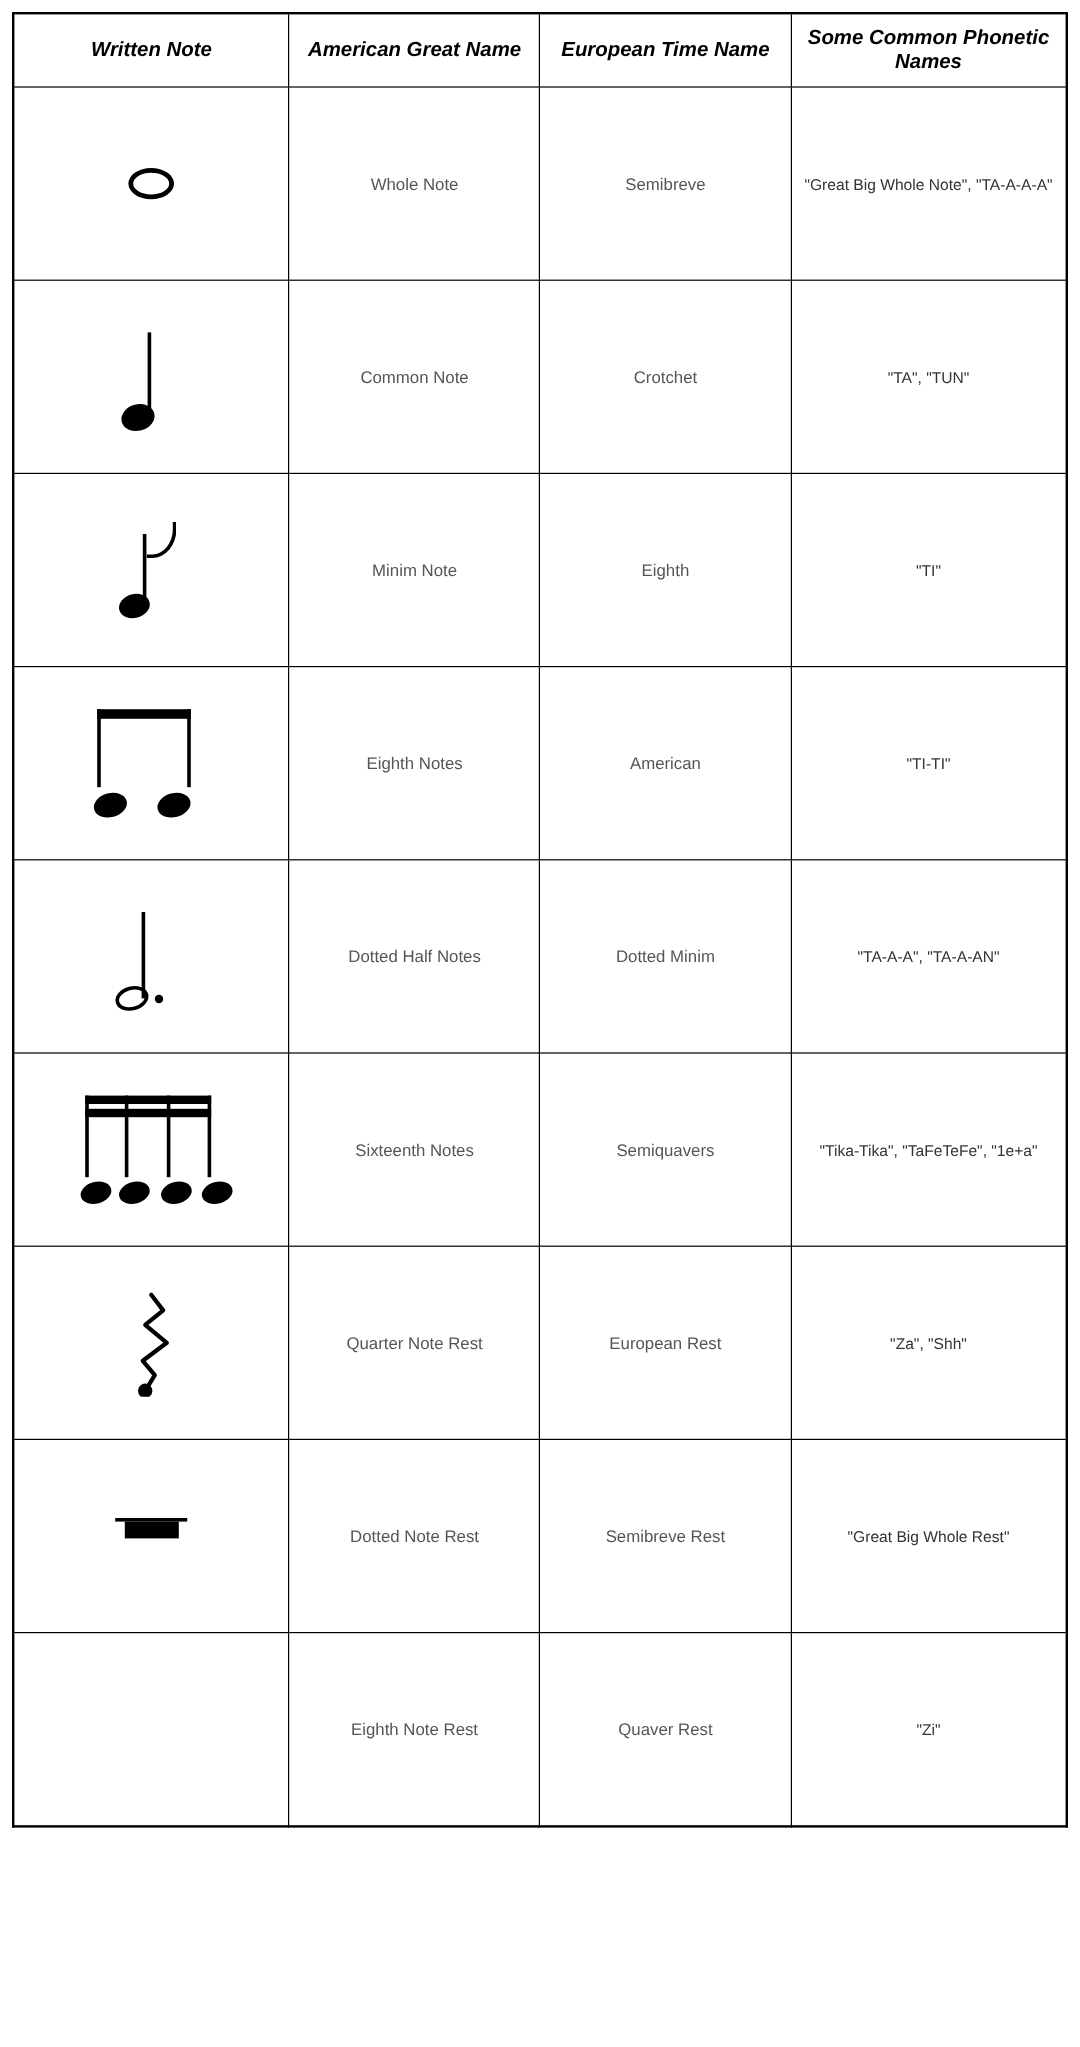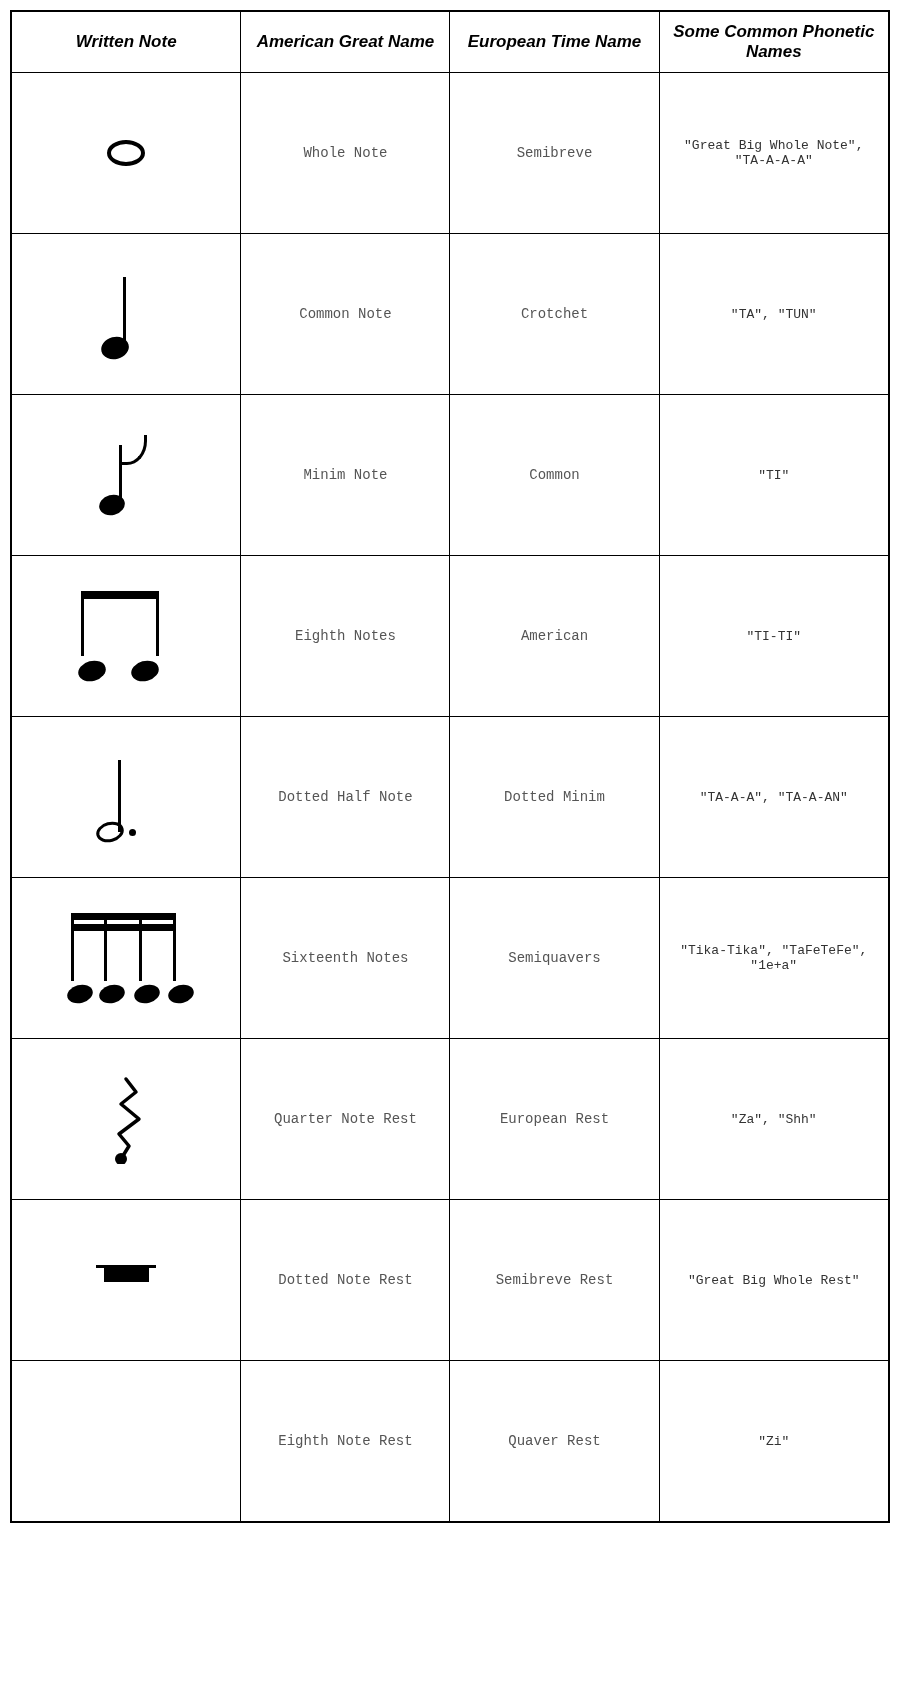--- a/index.html
+++ b/index.html
@@ -23,21 +23,20 @@
     }
     th {
       font-style: italic;
       font-weight: bold;
       font-size: 17px;
       background: #fff;
     }
     td {
       font-size: 14px;
       color: #555;
-      font-family: Liberation Mono, monospace;
     }
     td:first-child {
       width: 220px;
       min-height: 130px;
     }
     td:nth-child(2), td:nth-child(3) {
       width: 200px;
     }
     td:nth-child(4) {
       width: 220px;
@@ -358,21 +357,21 @@
       <td>
         <div class="note-cell">
           <div class="eighth-note music-symbol">
             <div class="stem"></div>
             <div class="head"></div>
             <div class="flag"></div>
           </div>
         </div>
       </td>
       <td>Minim Note</td>
-      <td>Common</td>
+      <td>Eighth</td>
       <td class="phonetic-text">"TI"</td>
     </tr>
 
     <tr>
       <td>
         <div class="note-cell">
           <div class="beamed-eighths music-symbol">
             <div class="beam"></div>
             <div class="stem1"></div>
             <div class="stem2"></div>
@@ -389,21 +388,21 @@
     <tr>
       <td>
         <div class="note-cell">
           <div class="dotted-half music-symbol">
             <div class="stem"></div>
             <div class="head"></div>
             <div class="dot"></div>
           </div>
         </div>
       </td>
-      <td>Dotted Half Note</td>
+      <td>Dotted Half Notes</td>
       <td>Dotted Minim</td>
       <td class="phonetic-text">"TA-A-A", "TA-A-AN"</td>
     </tr>
 
     <tr>
       <td>
         <div class="note-cell">
           <div class="sixteenth-notes music-symbol">
             <div class="beam1"></div>
             <div class="beam2"></div>

